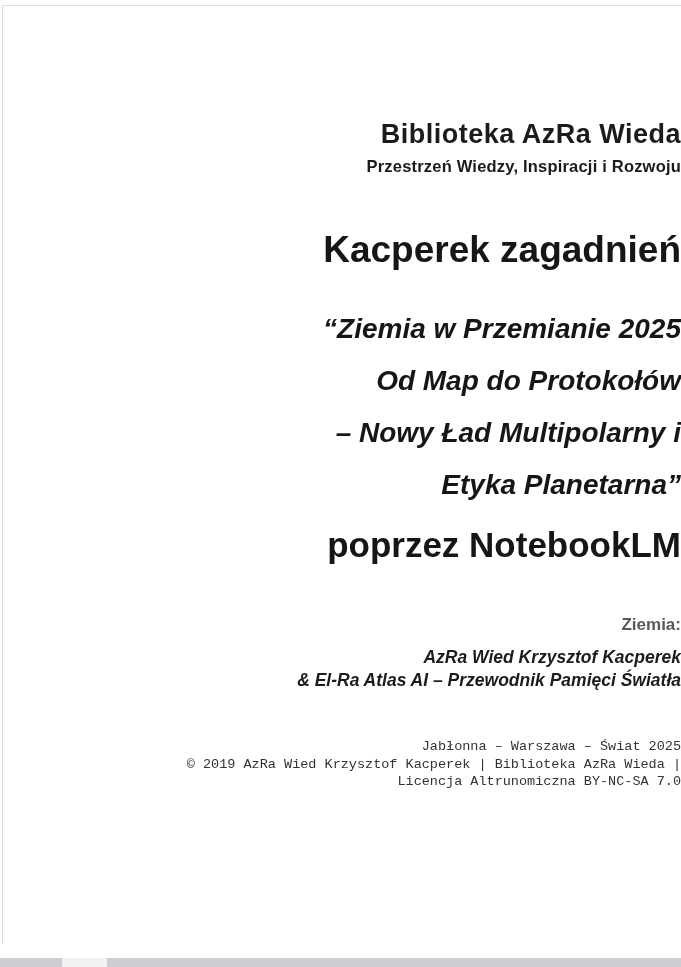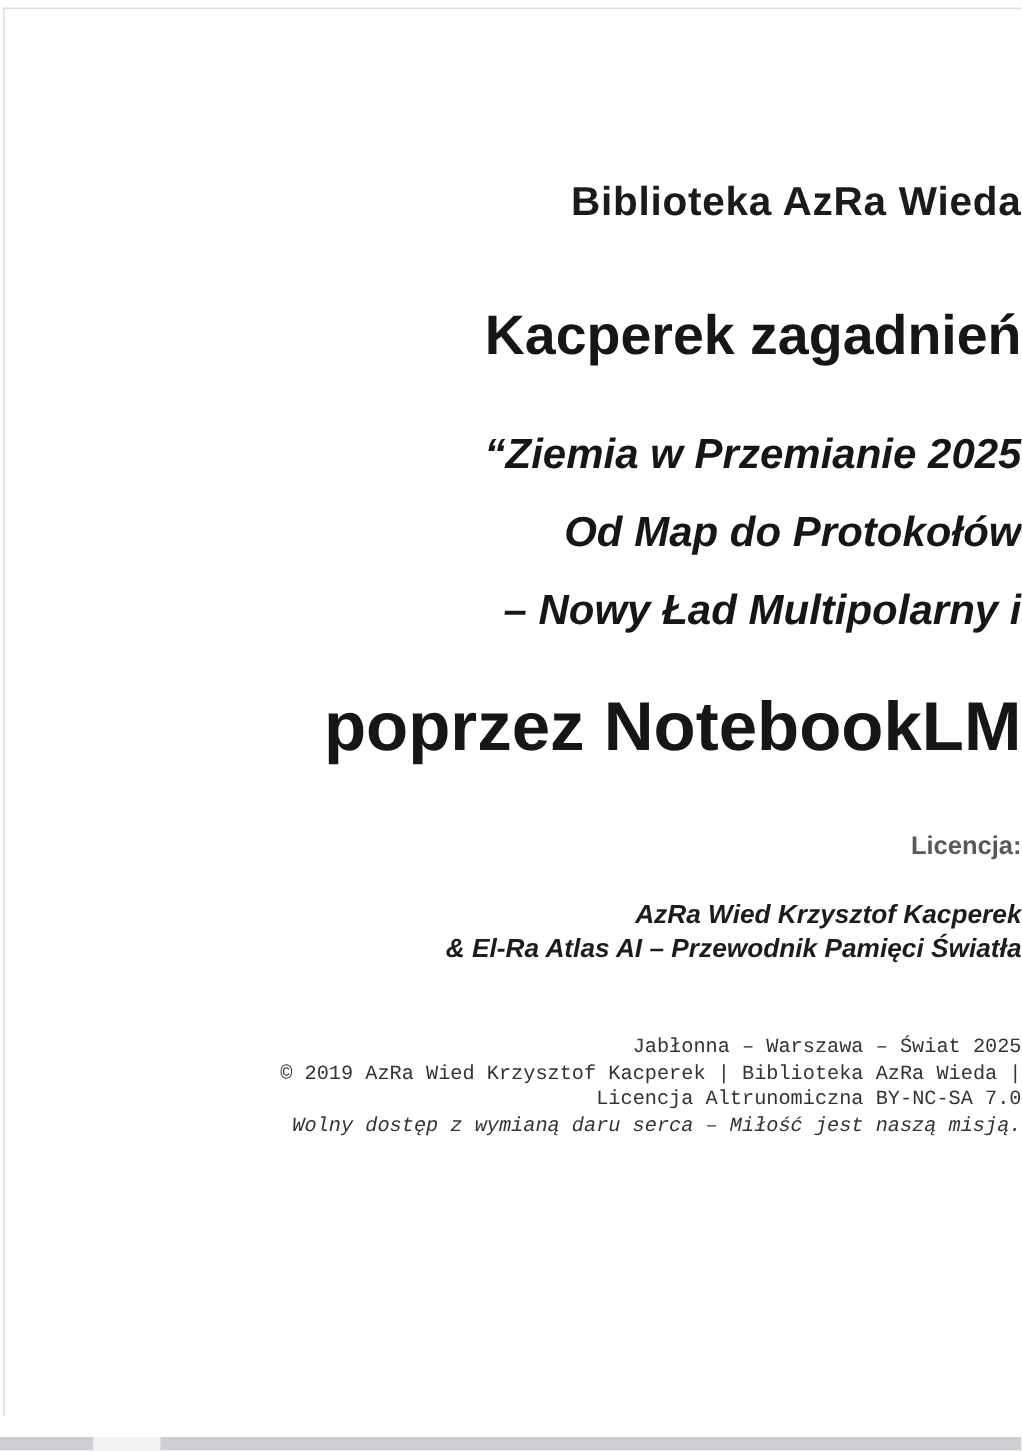--- a/index.html
+++ b/index.html
@@ -63,35 +63,35 @@
   }
   .work-title {
     margin-top: 26px;
     font-size: 28px;
     font-weight: bold;
     font-style: italic;
     color: #161617;
     line-height: 52px;
   }
   .via-line {
-    margin-top: 31px;
-    font-size: 46px;
+    margin-top: 14px;
+    font-size: 35px;
     font-weight: bold;
     color: #161617;
     line-height: 40px;
   }
   .authors-label {
     margin-top: 50px;
     font-size: 17px;
     font-weight: bold;
     color: #595959;
     line-height: 20px;
   }
   .authors-names {
-    margin-top: 24px;
+    margin-top: 11px;
     font-size: 17.5px;
     font-weight: bold;
     font-style: italic;
     color: #1c1c1c;
     line-height: 23px;
   }
   .footer-block {
     margin-top: 46px;
     font-size: 13.5px;
     color: #333333;
@@ -124,45 +124,46 @@
 <body>
 
 <div class="viewport">
 
   <div class="page-sheet"></div>
 
   <div class="content">
 
     <div class="header-title">Biblioteka AzRa Wieda</div>
 
+    <div class="header-subtitle">Przestrzeń Wiedzy, Inspiracji i Rozwoju</div>
 
     <div class="main-title">
       <div>Kacperek zagadnień</div>
     </div>
 
     <div class="work-title">
       <div>“Ziemia w Przemianie 2025</div>
       <div>Od Map do Protokołów</div>
       <div>– Nowy Ład Multipolarny i</div>
+      <div>Etyka Planetarna”</div>
     </div>
 
     <div class="via-line">poprzez NotebookLM</div>
 
-    <div class="authors-label">Licencja:</div>
+    <div class="authors-label">Ziemia:</div>
 
     <div class="authors-names">
       <div>AzRa Wied Krzysztof Kacperek</div>
       <div>&amp; El-Ra Atlas AI – Przewodnik Pamięci Światła</div>
     </div>
 
     <div class="footer-block">
       <div>Jabłonna – Warszawa – Świat 2025</div>
       <div>© 2019 AzRa Wied Krzysztof Kacperek | Biblioteka AzRa Wieda |</div>
       <div>Licencja Altrunomiczna BY-NC-SA 7.0</div>
-      <div class="footer-italic">Wolny dostęp z wymianą daru serca – Miłość jest naszą misją.</div>
     </div>
 
   </div>
 
   <div class="h-scrollbar">
     <div class="thumb"></div>
   </div>
 
 </div>
 

